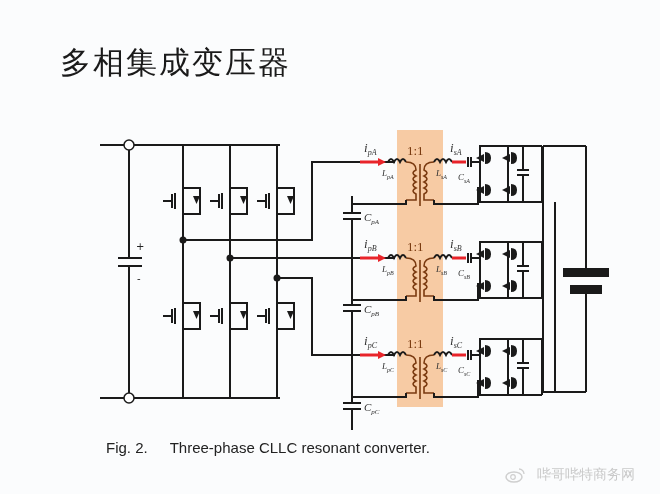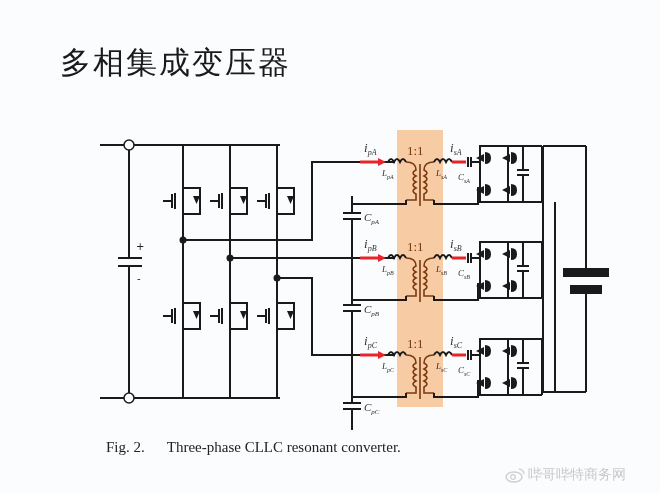--- a/index.html
+++ b/index.html
@@ -1,21 +1,21 @@
 <!DOCTYPE html>
 <html><head>
 <meta charset="utf-8">
 <style>
   html,body{margin:0;padding:0;background:#fbfcfd;}
   body{width:660px;height:494px;position:relative;overflow:hidden;font-family:"DejaVu Sans",sans-serif;}
   #title{position:absolute;left:60px;top:42px;font-size:31px;color:#1a1a1a;letter-spacing:2px;font-family:"DejaVu Sans",sans-serif;}
   #diagram{position:absolute;left:0;top:0;}
-  #caption{position:absolute;left:106px;top:439px;font-family:Liberation Serif, serif;font-size:15px;color:#222;}
+  #caption{position:absolute;left:106px;top:439px;font-family:Liberation Sans, sans-serif;font-size:15px;color:#222;}
   #caption .fig{margin-right:22px;}
-  #watermark{position:absolute;left:505px;top:466px;font-size:14px;color:#c9c9c9;display:flex;align-items:center;gap:3px;}
+  #watermark{position:absolute;left:505px;top:466px;font-size:14px;color:#c9c9c9;display:flex;align-items:center;gap:12px;}
   #watermark svg{display:block;}
   .w{stroke:#1a1a1a;stroke-width:2;fill:none;}
   .dot{fill:#1a1a1a;}
   .lbl{font-family:"Liberation Serif","DejaVu Serif",serif;font-style:italic;fill:#333;}
   .ratio{font-family:"Liberation Serif","DejaVu Serif",serif;fill:#7a3a10;font-size:13px;}
   .coil{stroke:#7a3a10;stroke-width:1.6;fill:none;}
 </style>
 </head>
 <body>
 

